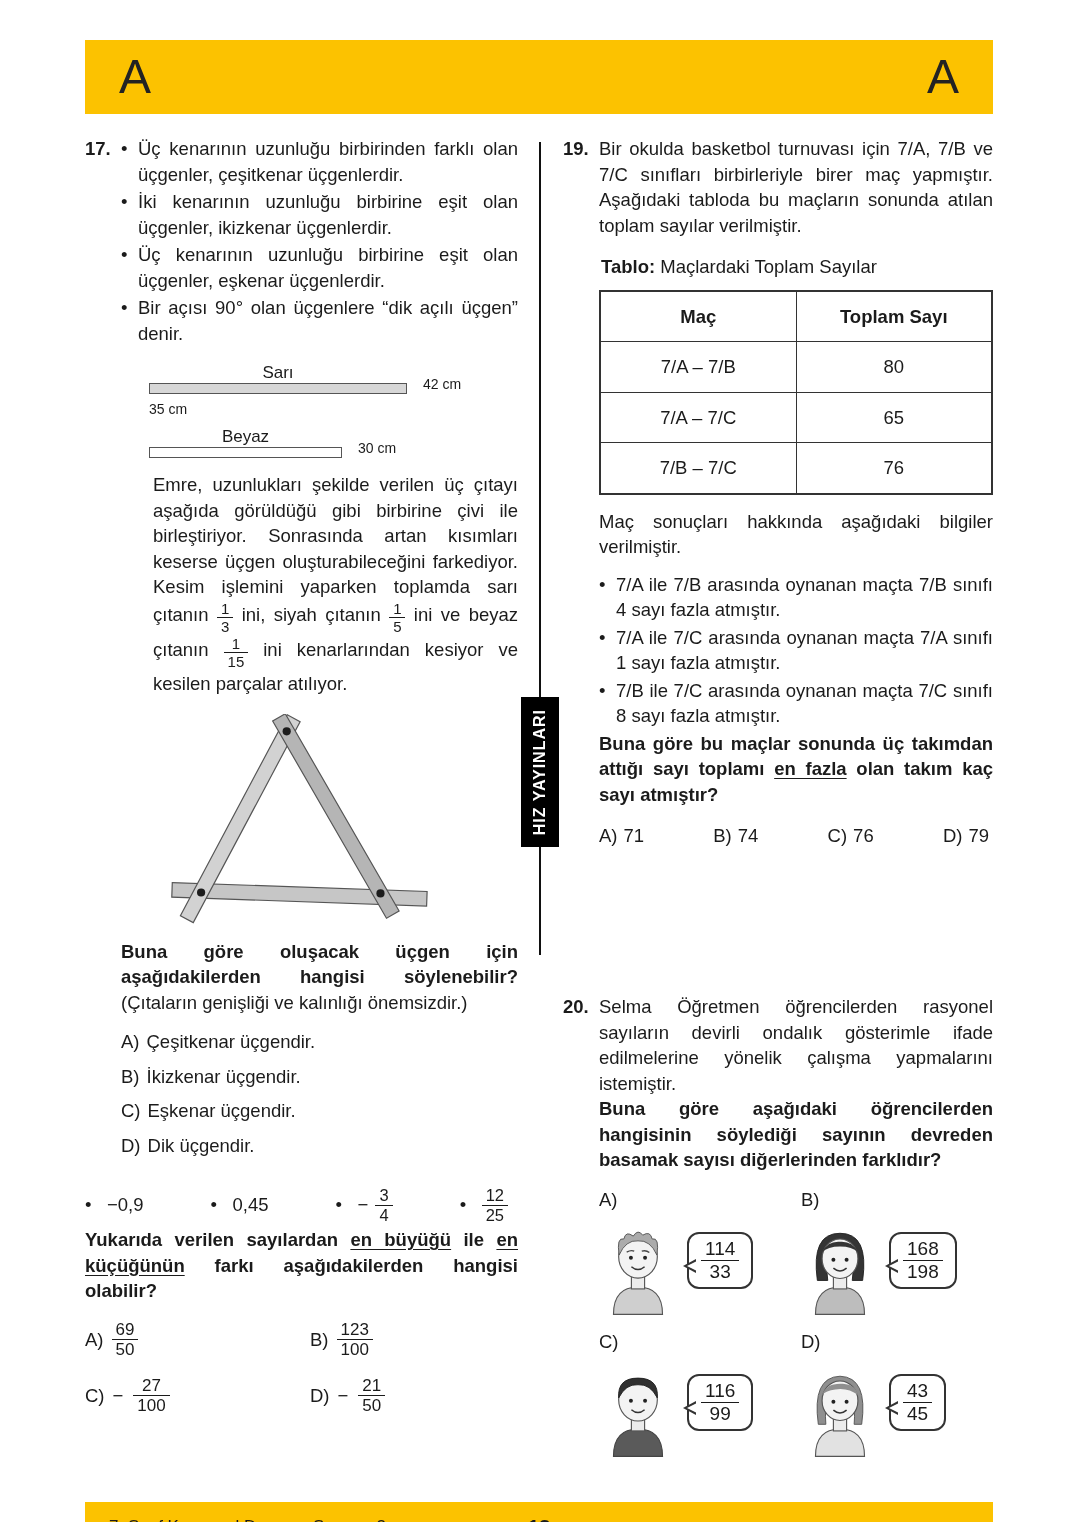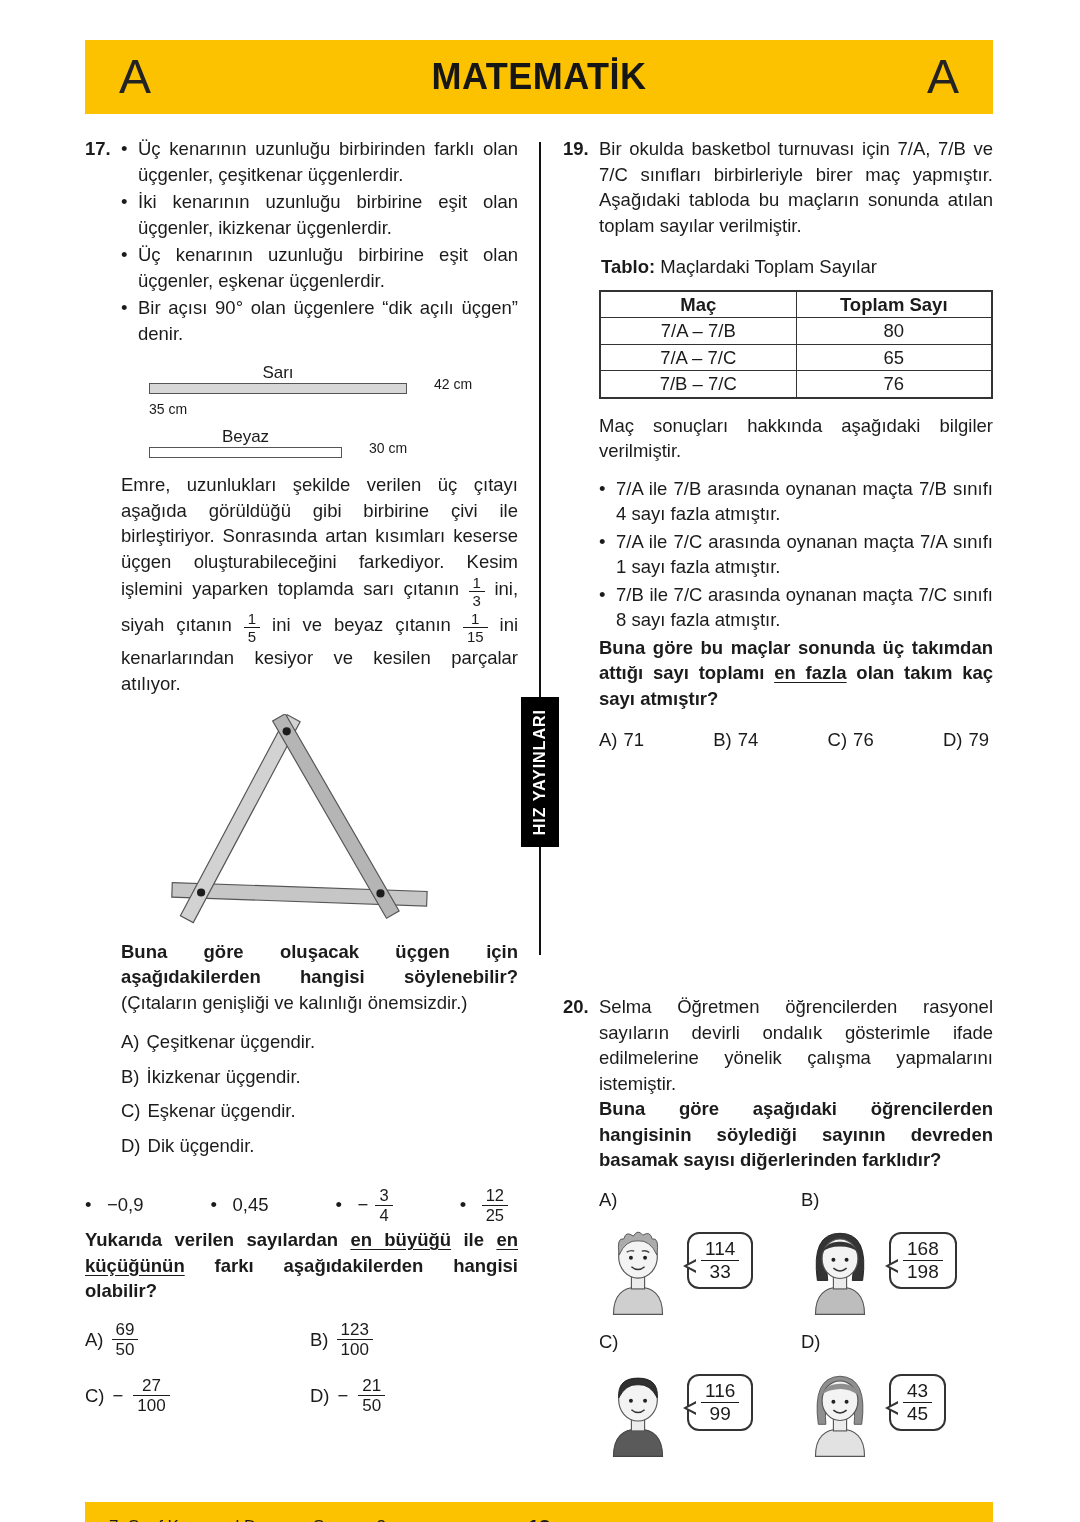--- a/index.html
+++ b/index.html
@@ -30,35 +30,35 @@
   .col-right{ left:563px; width:430px; }
 
   .qrow{ display:flex; }
   .qnum{ font-weight:700; flex:0 0 36px; }
   .qbody{ flex:1; min-width:0; }
 
   .bullet{ display:flex; margin-bottom:2px; }
   .bmark{ flex:0 0 17px; }
   .btext{ flex:1; text-align:justify; }
 
-  .ptext{ text-align:justify; margin-top:14px; }
+  .ptext{ text-align:justify; margin-top:14px;margin-left:32px; }
   .qtext{ text-align:justify; margin-top:0; font-weight:700; }
   .qtext .note{ font-weight:400; }
   u{ text-underline-offset:3px; }
 
   
   .frac{ display:inline-block; text-align:center; vertical-align:middle; line-height:1.15; }
   .frac .num{ display:block; border-bottom:1.5px solid var(--ink); padding:0 4px; }
   .frac .den{ display:block; padding:0 4px; }
   .frac.inline{ font-size:15px; vertical-align:-11px; }
   .sign{ margin-right:2px; }
 
   
   .bars-figure{ margin:16px 0 4px 28px; }
-  .bar-row{ display:flex; align-items:flex-end; gap:27px; margin-bottom:7px; }
+  .bar-row{ display:flex; align-items:flex-end; gap:16px; margin-bottom:7px; }
   .bar-stack{ display:flex; flex-direction:column; align-items:center; }
   .bar-label{ font-size:17px; line-height:21px; }
   .bar{ height:11px; border:1.5px solid #555; }
   .w1{ width:258px; } .w2{ width:225px; } .w3{ width:193px; }
   .f-sari{ background:#d7d7d7; } .f-siyah{ background:#9f9f9f; } .f-beyaz{ background:#fff; }
   .bar-len{ font-size:14px; line-height:17px; padding-bottom:1px; white-space:nowrap; }
 
   .tri-figure{ margin:18px 0 4px 28px; }
 
   
@@ -71,21 +71,21 @@
   .vals{ display:flex; justify-content:space-between; align-items:center; padding-right:10px; min-height:44px; }
   .val{ display:flex; align-items:center; gap:5px; }
   .val .frac{ font-size:16.5px; }
   .opt-grid{ display:grid; grid-template-columns:225px 1fr; row-gap:16px; margin-top:16px; }
   .opt-grid .opt{ display:flex; align-items:center; gap:8px; }
   .opt-grid .frac{ font-size:17px; }
 
   
   .table-title{ margin:16px 0 10px 2px; }
   table.score{ width:100%; border-collapse:collapse; border:2px solid #333; }
-  .score th,.score td{ border:1.5px solid #333; text-align:center; padding:0 6px; font-size:18.5px; }
+  .score th,.score td{ border:1.5px solid #333; text-align:center; padding:12px 6px; font-size:18.5px; }
   .score th{ font-weight:700; }
   .score th:first-child{ width:50%; }
   .after-table{ margin-top:14px; }
   .q19-bullets{ margin-top:12px; }
   .options-row{ display:flex; justify-content:space-between; margin-top:16px; padding-right:4px; }
   .options-row .opt{ display:flex; gap:6px; }
 
   
   .q20{ position:absolute; top:858px; left:0; width:100%; }
   .students{ display:grid; grid-template-columns:1fr 1fr; column-gap:10px; row-gap:14px; margin-top:14px; }
@@ -101,21 +101,20 @@
   .bubble::after{ content:""; position:absolute; left:-7px; bottom:16px;
                   border:5px solid transparent; border-right:10px solid #fff; }
 </style>
 </head>
 <body>
 
 <div class="page">
 
   <header class="band header">
     <span class="booklet-letter">A</span>
-    <h1 class="subject-title">MATEMATİK</h1>
     <span class="booklet-letter">A</span>
   </header>
 
   <div class="divider"></div>
   <div class="logo">
     <span>HIZ YAYINLARI</span>
   </div>
 
   <section class="col col-left">
 

